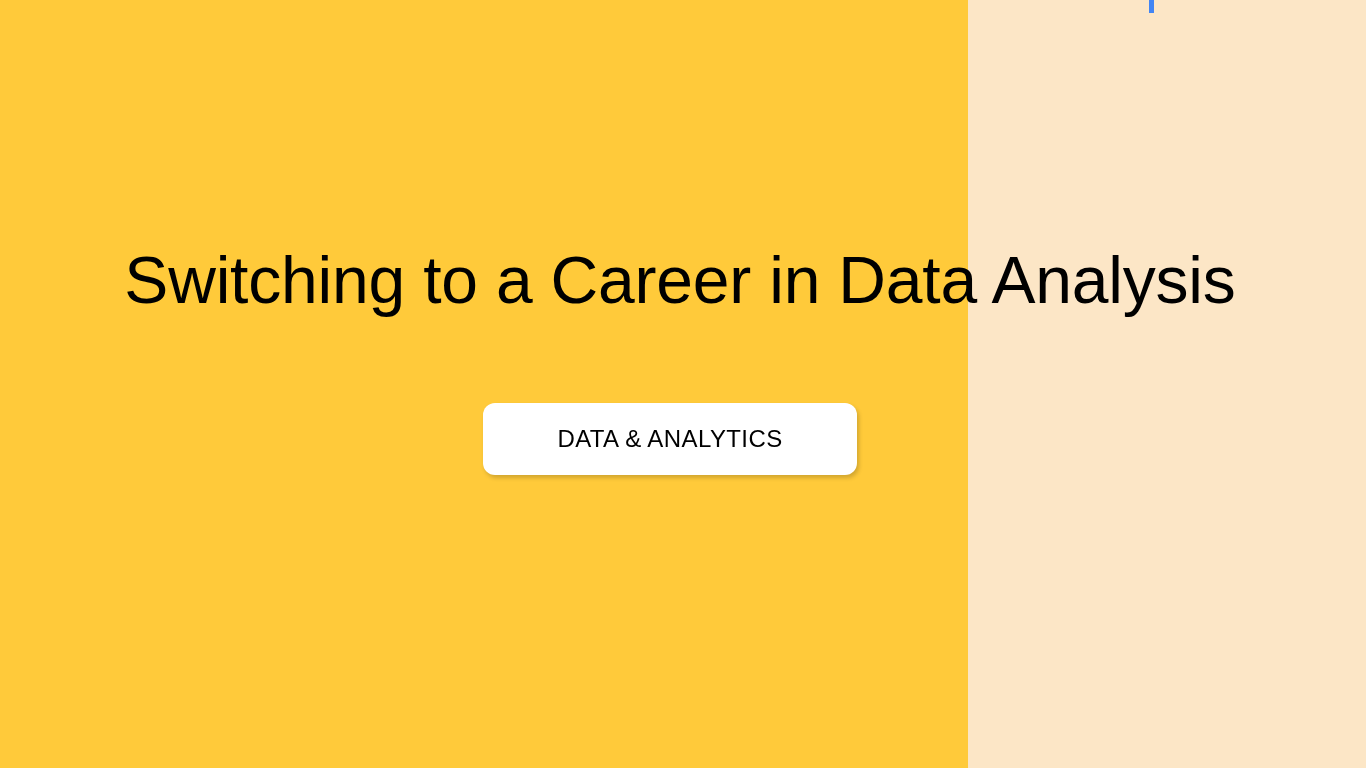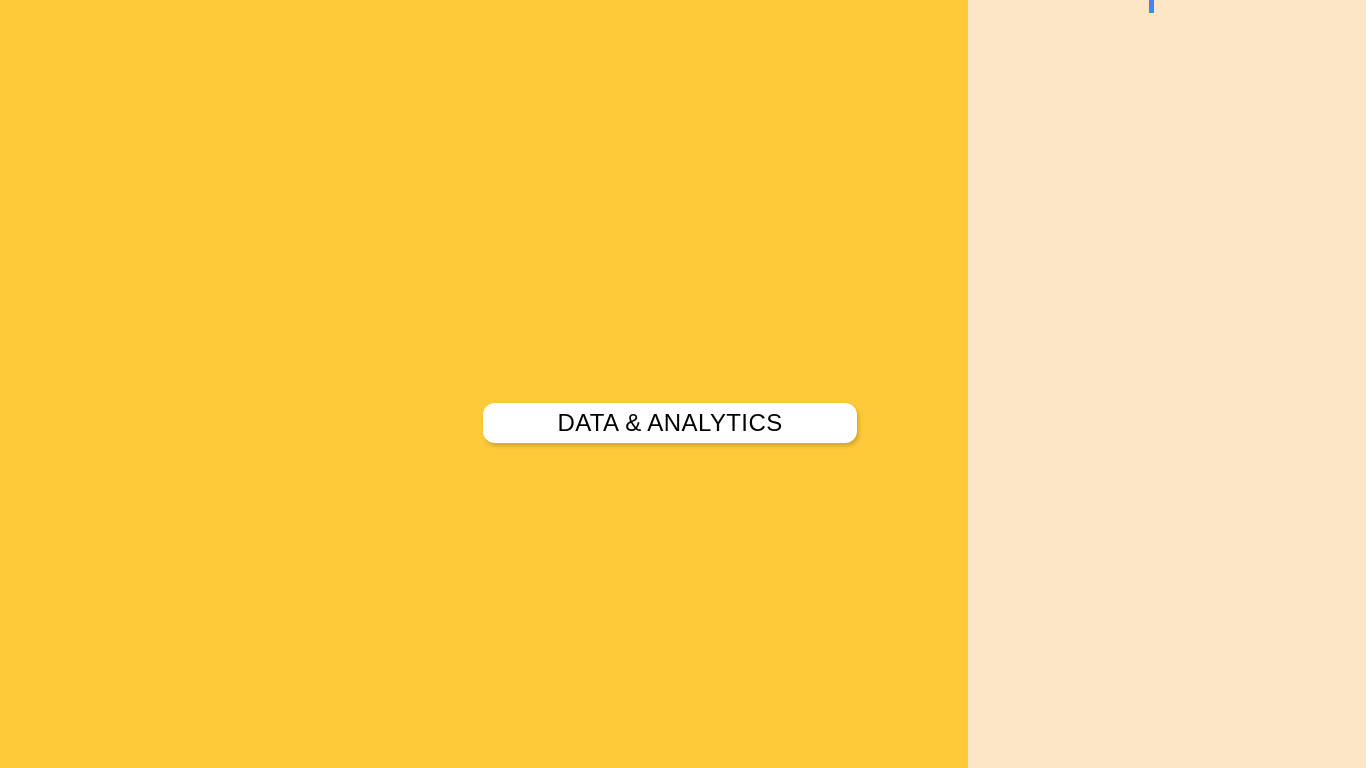--- a/index.html
+++ b/index.html
@@ -55,21 +55,21 @@
     padding-right: 6px;
     box-sizing: border-box;
   }
 
   
   .chip {
     position: absolute;
     left: 483px;
     top: 403px;
     width: 374px;
-    height: 40px;
+    height: 72px;
     background: #ffffff;
     border-radius: 12px;
     box-shadow: 2px 3px 4px rgba(0, 0, 0, 0.18);
     display: flex;
     align-items: center;
     justify-content: center;
     cursor: pointer;
     box-sizing: border-box;
   }
 
@@ -94,20 +94,21 @@
 </style>
 </head>
 <body>
 
 <div id="slide">
 
   <div class="bg-secondary"></div>
 
   <div class="bg-primary"></div>
 
+  <div class="slide-title">Switching to a Career in Data Analysis</div>
 
   <div class="chip">
     <span class="chip-label">DATA &amp; ANALYTICS</span>
   </div>
 
   <div class="text-caret"></div>
 
 </div>
 
 </body></html>

